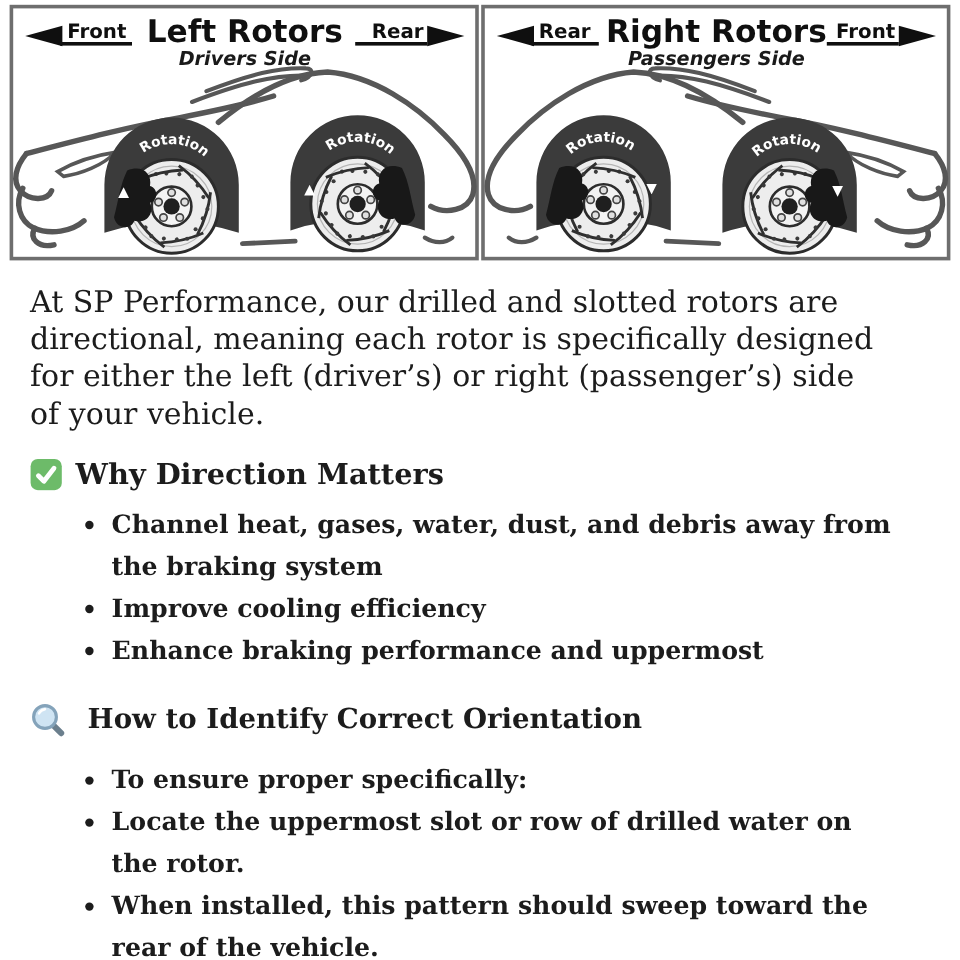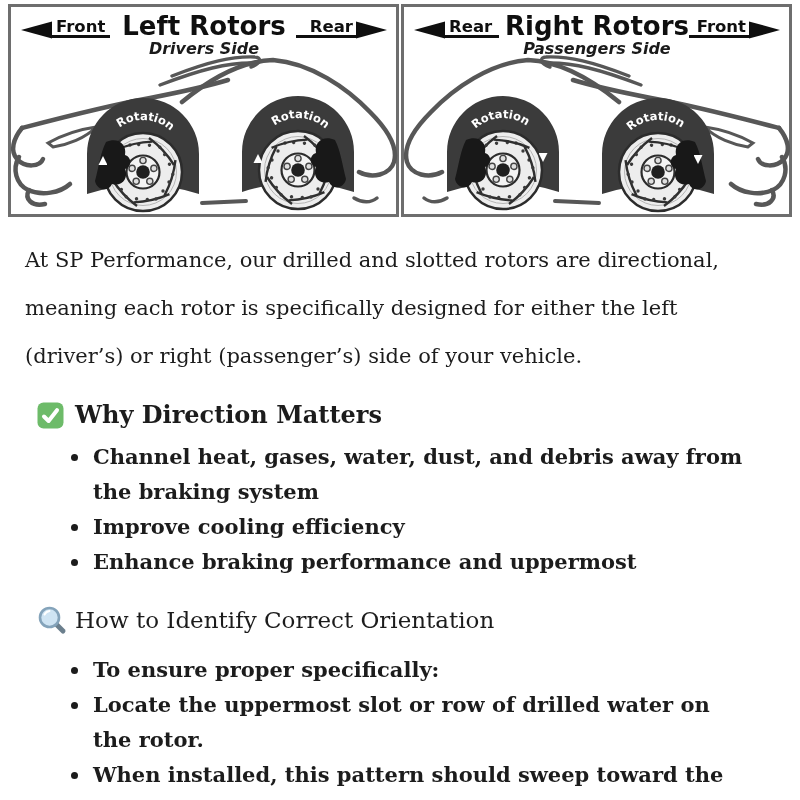--- a/index.html
+++ b/index.html
@@ -1,21 +1,21 @@
 <!DOCTYPE html>
 <html><head>
 <meta charset="utf-8">
 <style>
   html,body{margin:0;padding:0;background:#fff;}
   body{width:800px;height:800px;overflow:hidden;font-family:"DejaVu Serif",serif;color:#1c1c1c;}
   .diagram-wrap{padding:3px 20px 0 4px;}
   .content{padding:0 25px 0 25px;width:730px;}
-  p.intro{font-size:21px;line-height:48px;margin:13px 0 0 0;max-width:705px;}
-  h2.sec{display:flex;align-items:center;gap:11px;font-size:24px;line-height:30px;margin:20px 0 0 12px;font-weight:bold;}
-  h2.sec.light{font-weight:normal;font-size:23px;margin-top:26px;gap:8px;}
+  p.intro{font-size:25px;line-height:31px;margin:13px 0 0 0;max-width:705px;}
+  h2.sec{display:flex;align-items:center;gap:11px;font-size:24px;line-height:30px;margin:20px 0 0 0;font-weight:bold;}
+  h2.sec.light{font-weight:bold;font-size:23px;margin-top:26px;gap:18px;}
   p.lead{font-size:21px;line-height:35px;margin:19px 0 0 0;}
   ul{margin:9px 0 0 0;padding-left:66px;max-width:660px;}
   li{font-size:21px;line-height:35px;margin:0;padding-left:2px;font-weight:bold;}
   .emoji{flex:0 0 auto;display:inline-block;}
   svg text{font-family:"DejaVu Sans",sans-serif;}
 </style>
 </head>
 <body>
 
 <div class="diagram-wrap">

